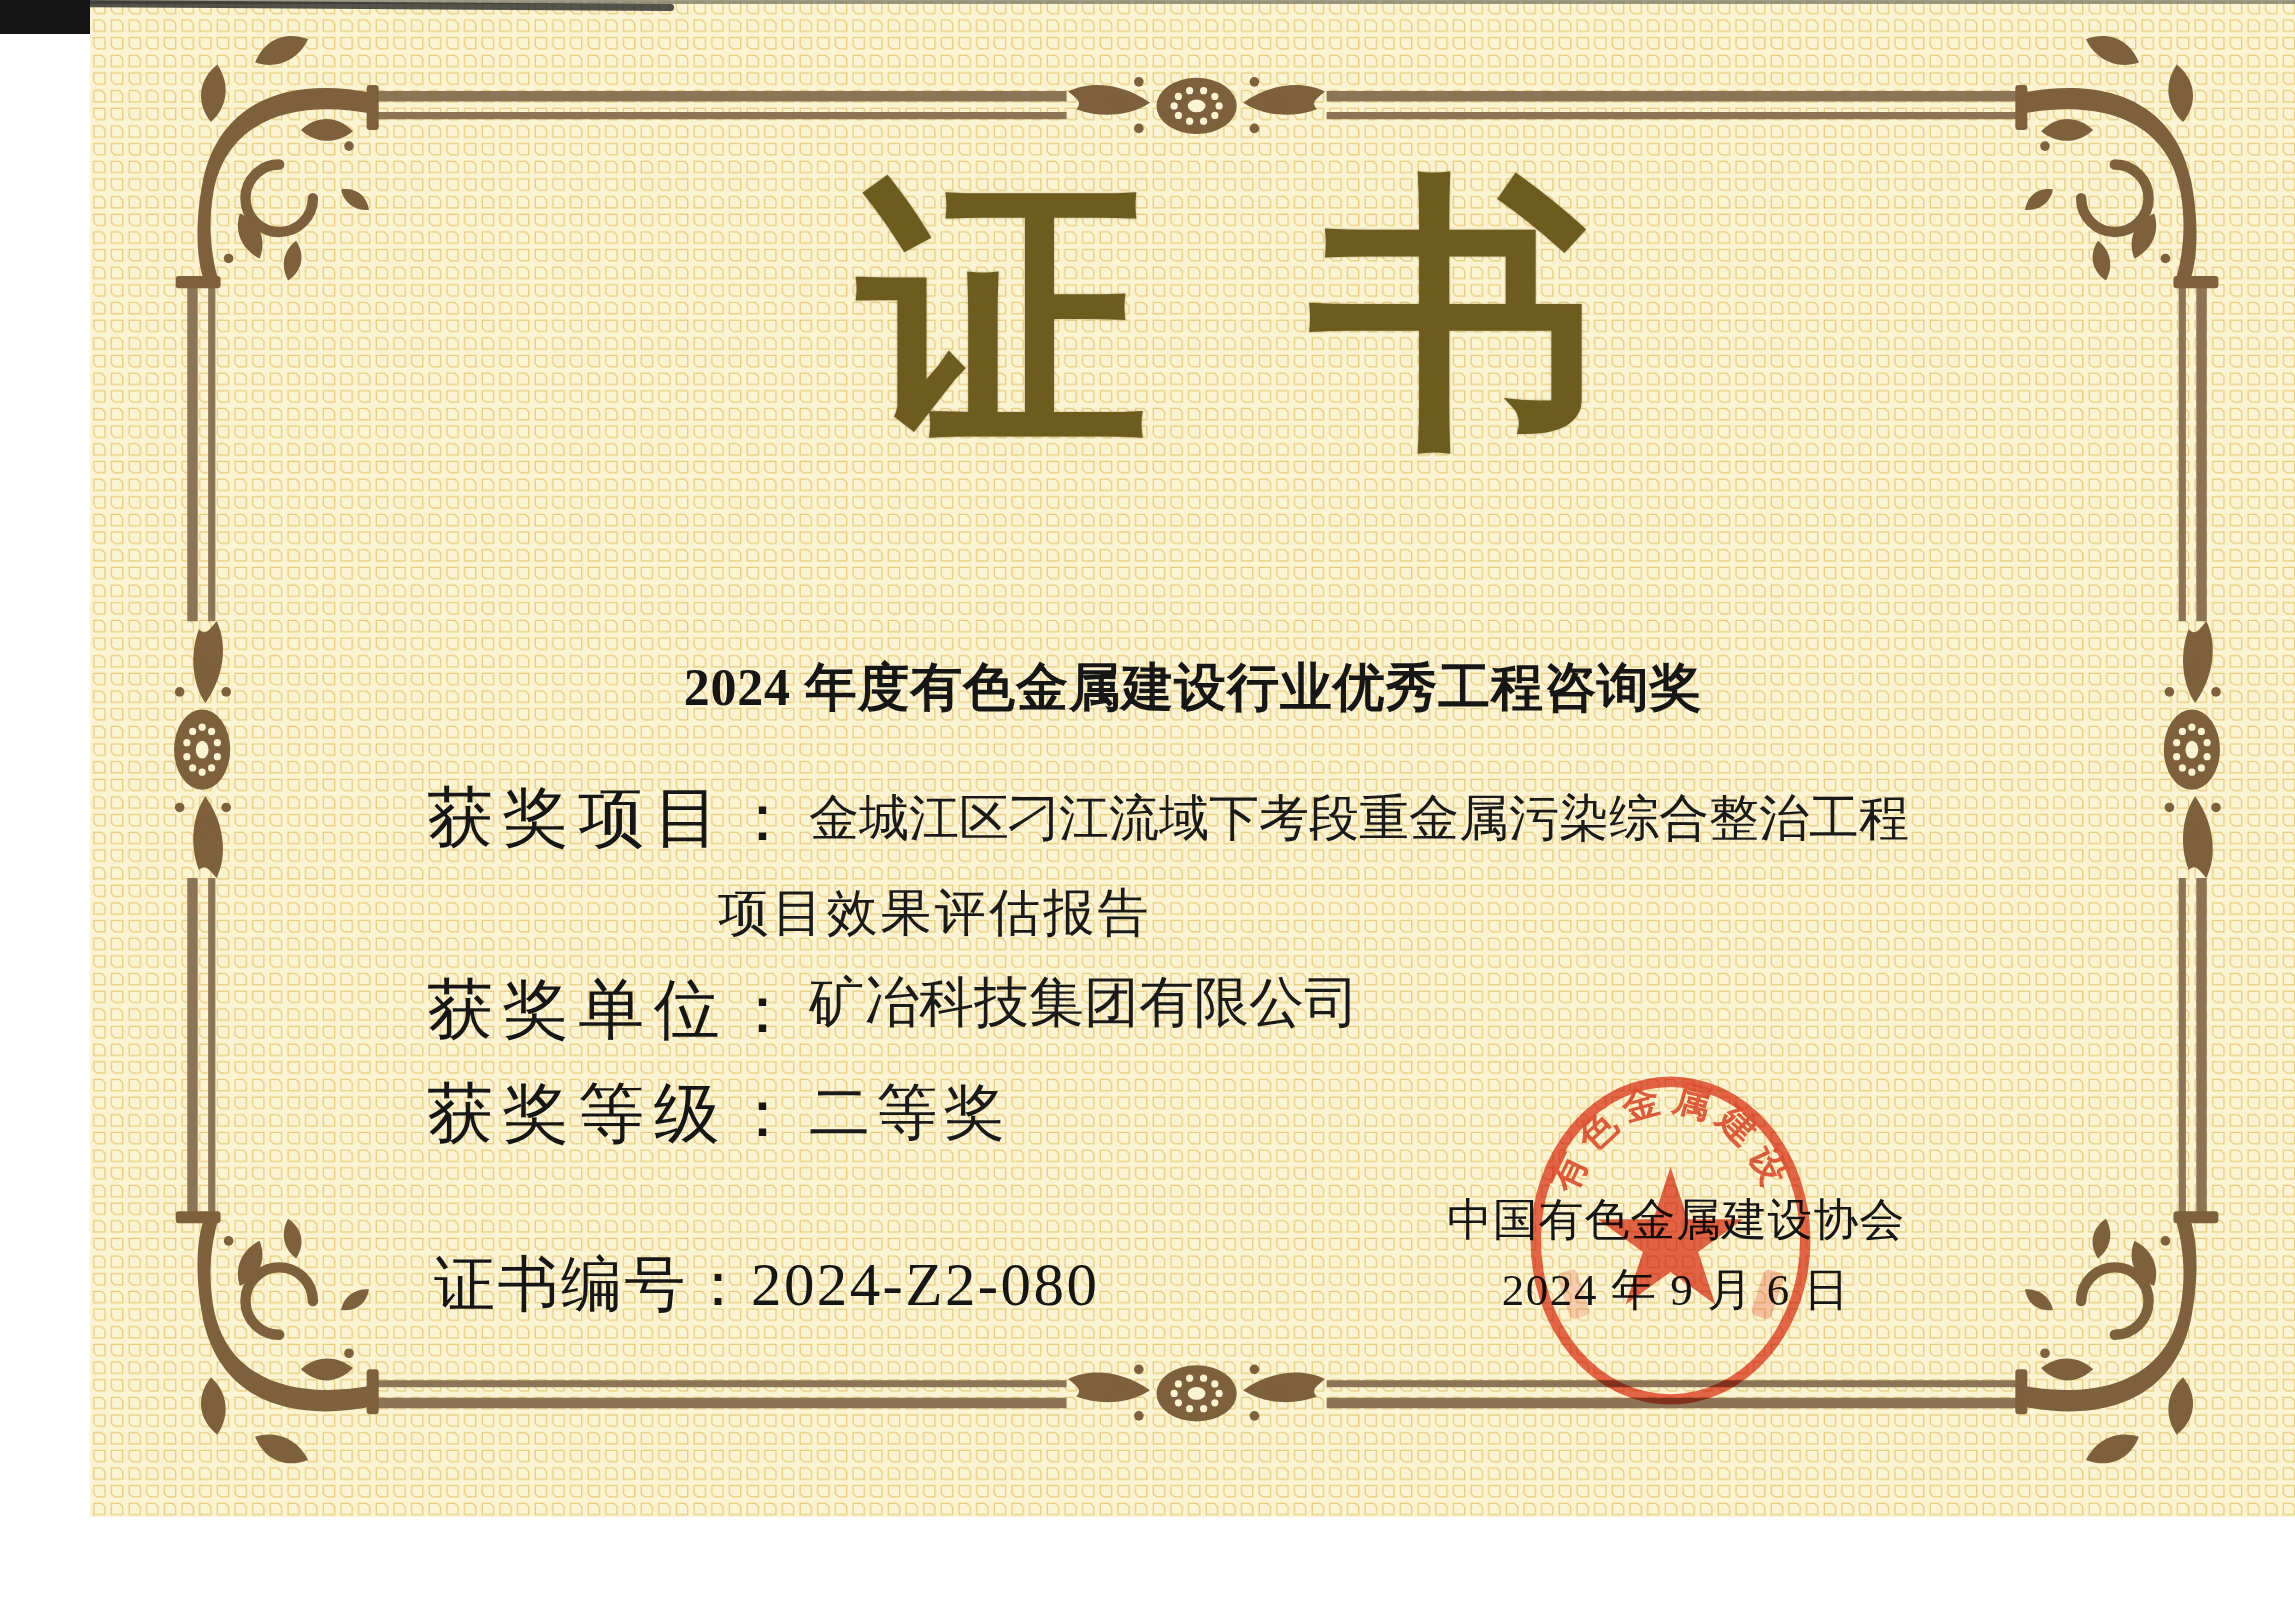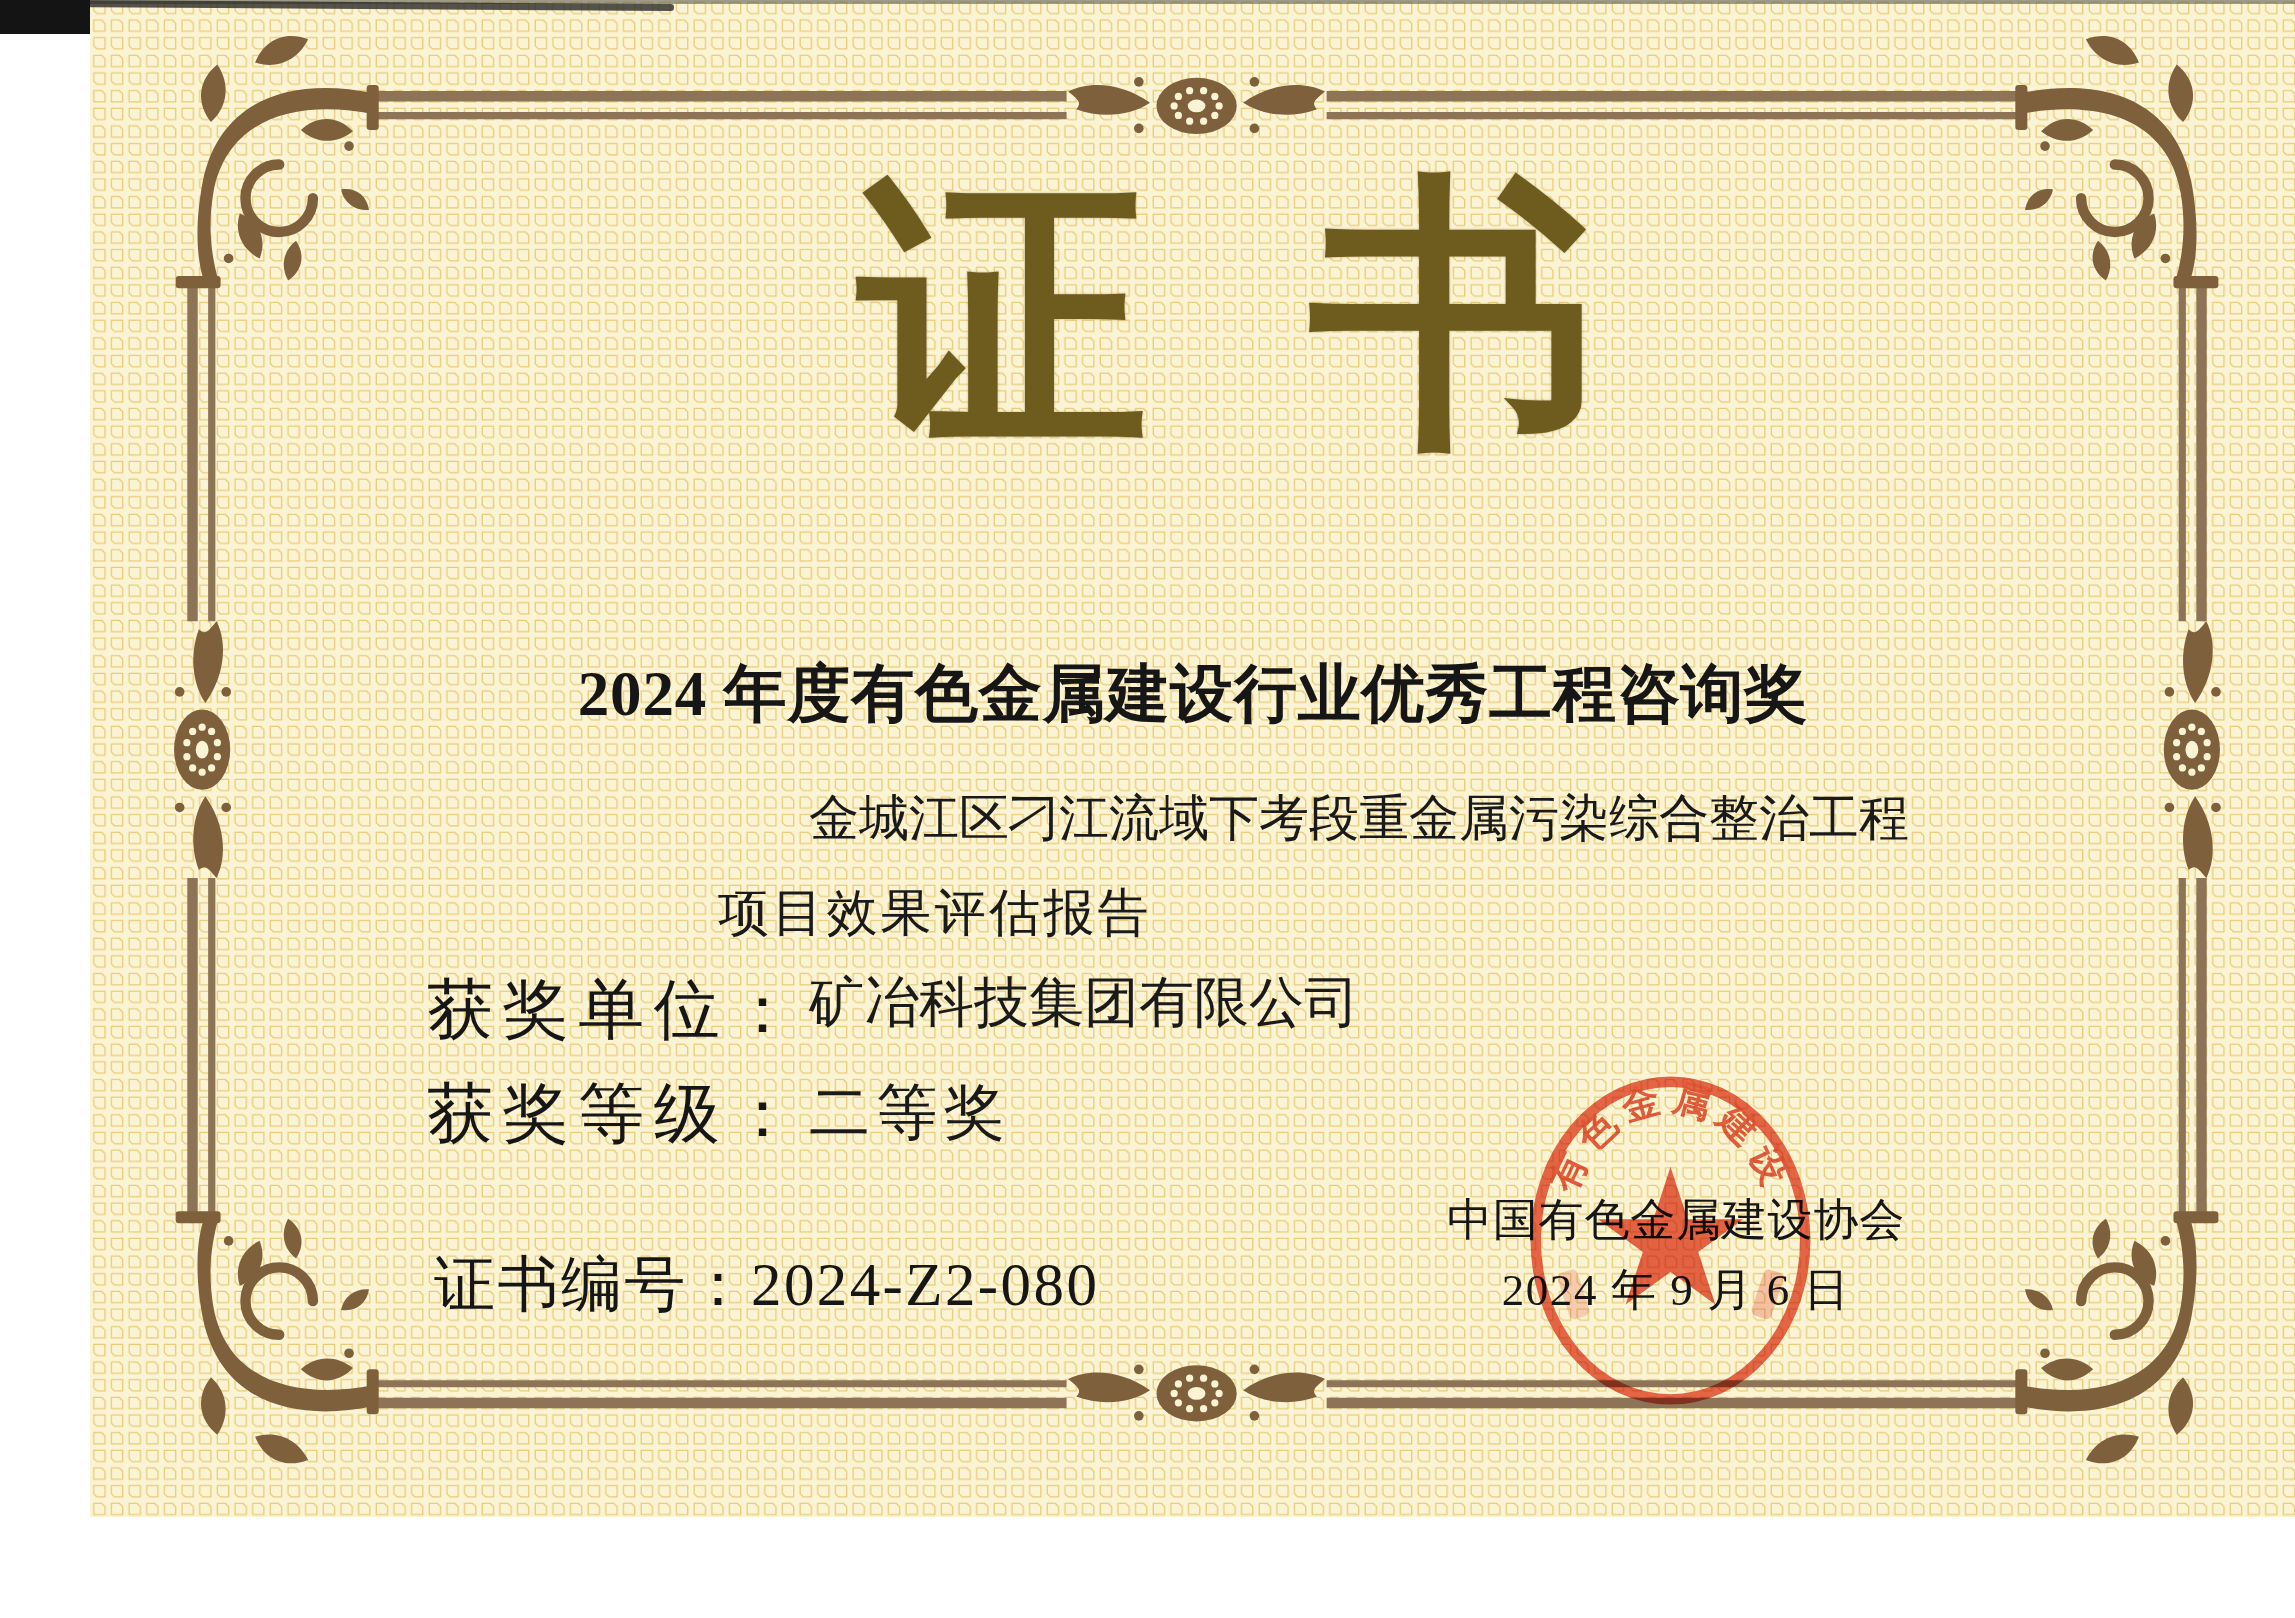--- a/index.html
+++ b/index.html
@@ -19,21 +19,21 @@
   .edge-streak{position:absolute;left:48px;top:1.6px;width:626px;height:7.2px;background:#2b2b28;opacity:.8;border-radius:3.2px;transform:rotate(.35deg);}
   
   .cert-title{
     position:absolute;left:769px;top:165px;width:739px;display:flex;justify-content:space-between;
     font-size:289px;line-height:1.05;font-weight:700;color:#6e5c1f;
     text-shadow:0 0 2.4px rgba(110,92,31,.45);
   }
   
   .award-title{
     position:absolute;left:0;top:660px;width:100%;text-align:center;
-    font-size:63px;line-height:1.08;font-weight:700;color:#161616;letter-spacing:0.8px;
+    font-size:52px;line-height:1.08;font-weight:700;color:#161616;letter-spacing:0.8px;
   }
   .field-label{
     position:absolute;left:337px;font-size:66px;line-height:1.15;color:#161616;letter-spacing:9.6px;white-space:nowrap;
   }
   .brush{
     position:absolute;font-weight:400;color:#1a1a1a;line-height:1.2;white-space:nowrap;
   }
   .cert-no{
     position:absolute;left:344px;top:1244px;font-size:61px;color:#161616;white-space:nowrap;letter-spacing:2.4px;
   }
@@ -135,20 +135,21 @@
       </g>
     </svg>
 
     <div class="cert-title">
       <span>证</span>
       <span>书</span>
     </div>
 
     <div class="award-title">2024 年度有色金属建设行业优秀工程咨询奖</div>
 
+    <div class="field-label" style="top:780px;">获奖项目：</div>
     <div class="brush" style="left:719px;top:788px;font-size:50px;">金城江区刁江流域下考段重金属污染综合整治工程</div>
     <div class="brush" style="left:628px;top:883px;font-size:51px;letter-spacing:3.2px;">项目效果评估报告</div>
 
     <div class="field-label" style="top:972px;">获奖单位：</div>
     <div class="brush" style="left:719px;top:970px;font-size:55px;">矿冶科技集团有限公司</div>
 
     <div class="field-label" style="top:1076px;">获奖等级：</div>
     <div class="brush" style="left:719px;top:1076px;font-size:61px;letter-spacing:6.4px;">二等奖</div>
 
     <div class="cert-no">

